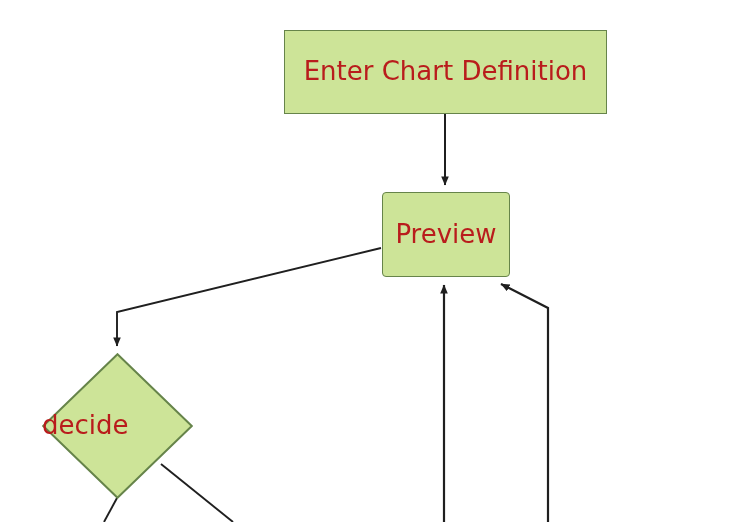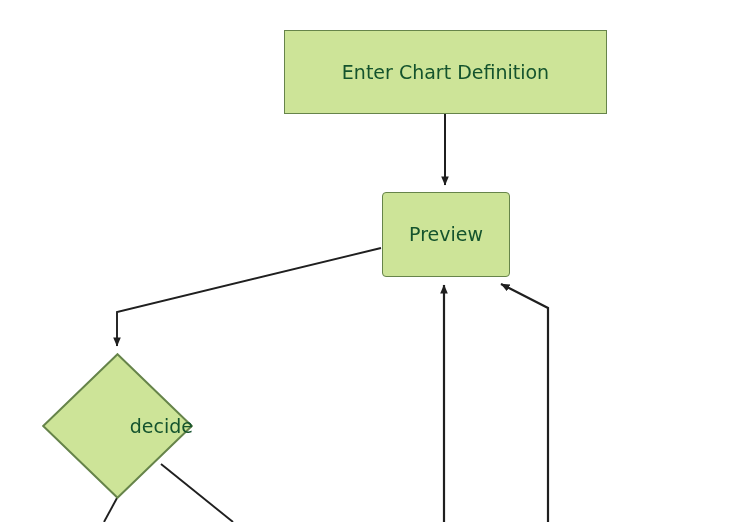--- a/index.html
+++ b/index.html
@@ -27,22 +27,22 @@
     height: 522px;
   }
   .node {
     position: absolute;
     box-sizing: border-box;
     display: flex;
     align-items: center;
     justify-content: center;
   }
   .node-label {
-    color: #14532d;
-    font-size: 19px;
+    color: #b91c1c;
+    font-size: 26px;
     line-height: 1.2;
     white-space: nowrap;
     text-align: center;
     user-select: none;
   }
   
   .node-rect {
     background: #cde498;
     border: 1.4px solid #66844a;
   }
@@ -62,21 +62,21 @@
     left: 0;
     top: 0;
     width: 100%;
     height: 100%;
   }
   .diamond-label-wrap {
     position: relative;
     z-index: 2;
     display: flex;
     align-items: center;
-    justify-content: flex-end;
+    justify-content: flex-start;
     width: 100%;
     height: 100%;
   }
 </style>
 </head>
 <body>
 
 <div id="diagram-root">
 
   <svg id="edge-layer" viewBox="0 0 740 522" width="740" height="522">

